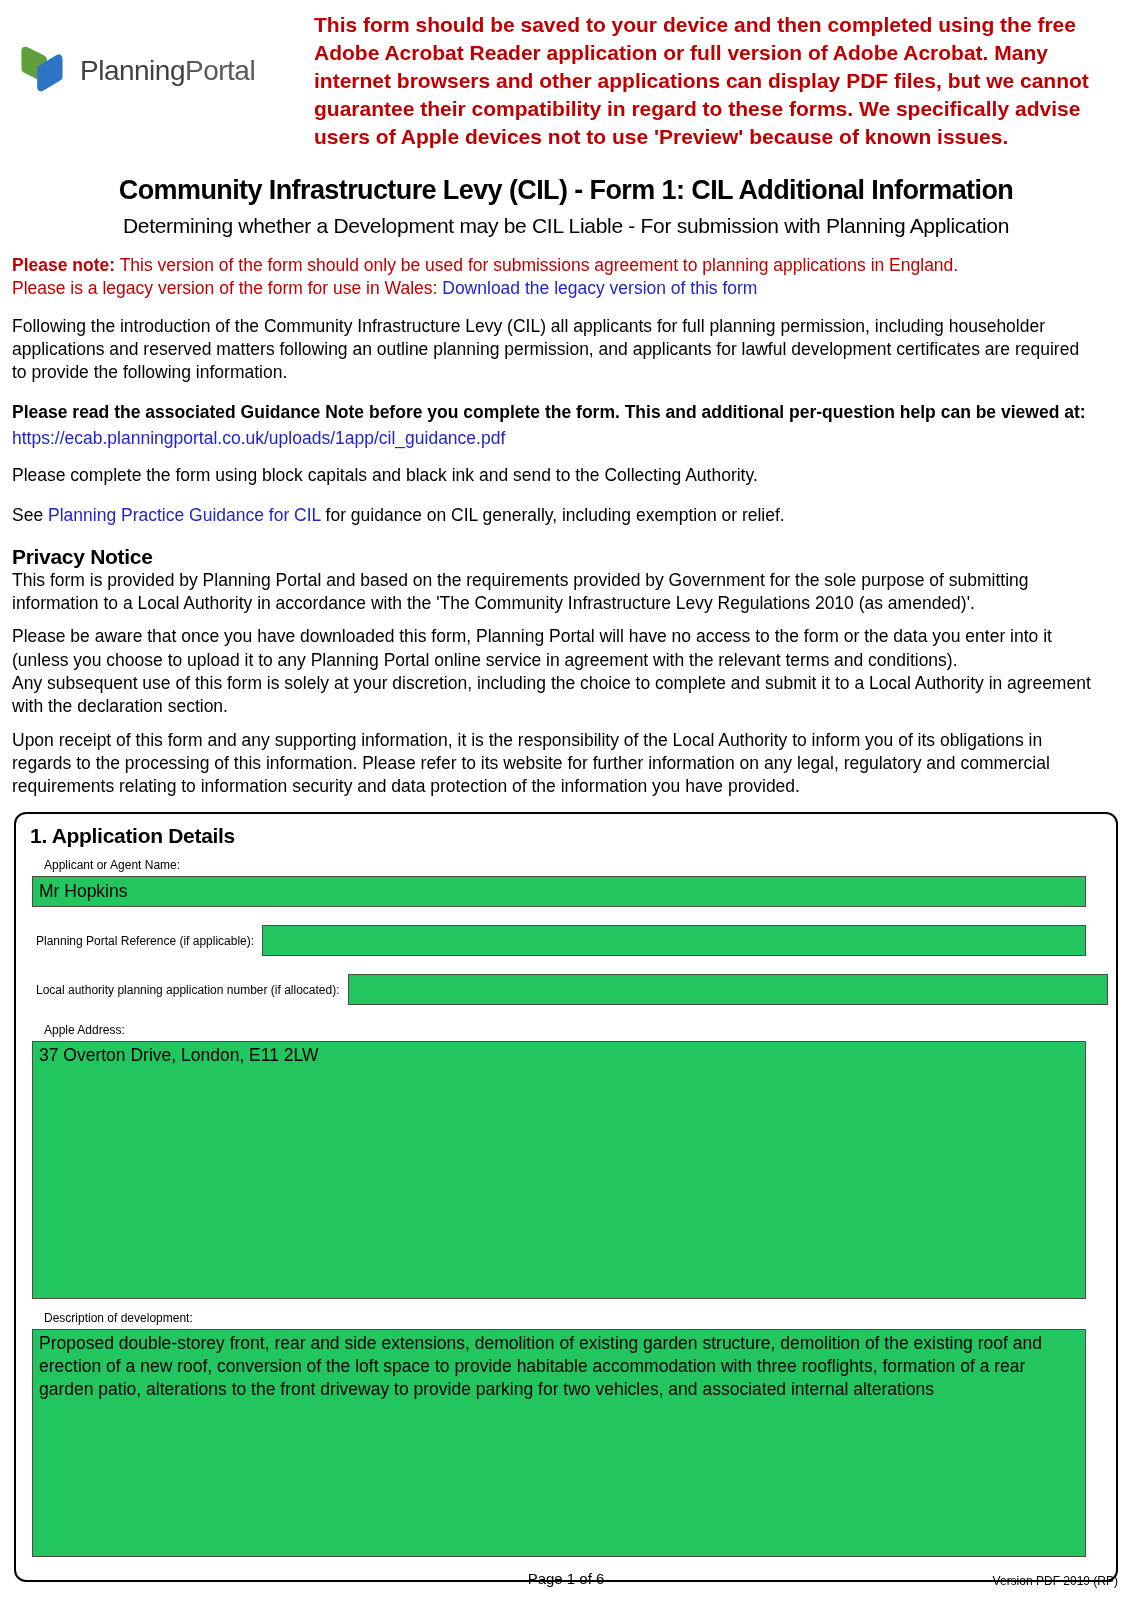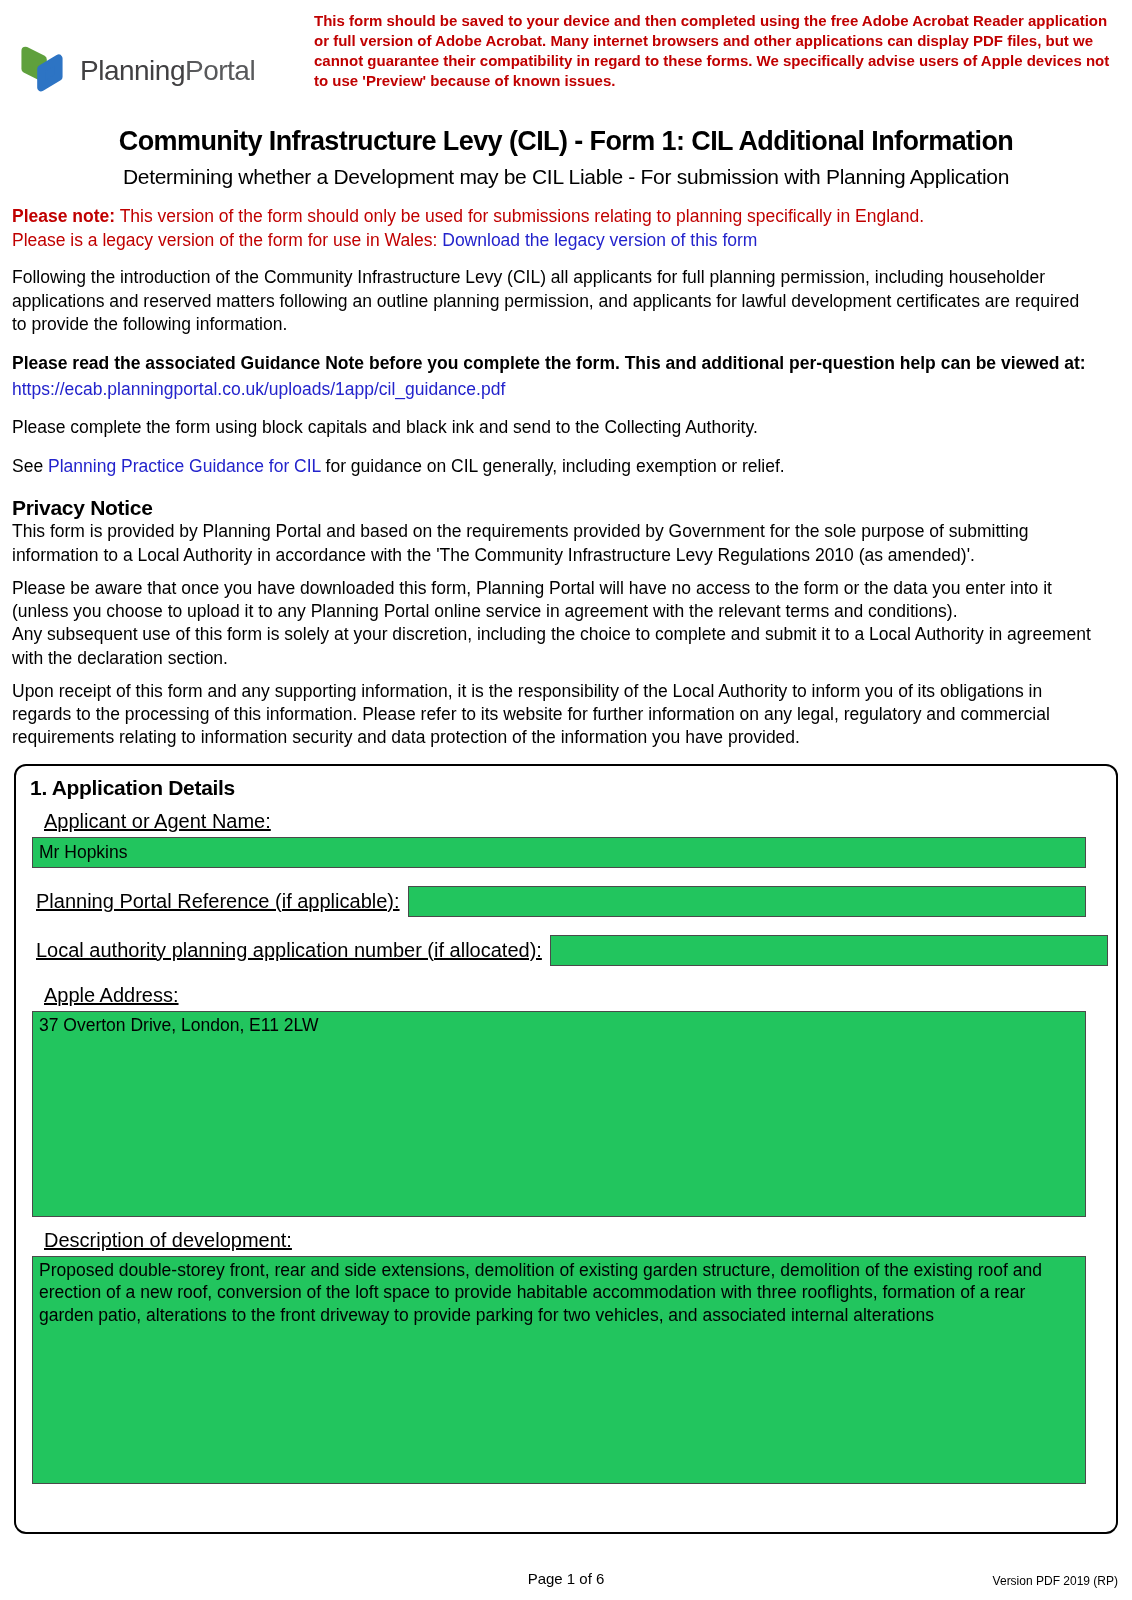--- a/index.html
+++ b/index.html
@@ -14,21 +14,21 @@
   a { color: #2323cc; text-decoration: none; cursor: pointer; }
 
   
   .header { display: flex; padding: 8px 16px 0 14px; }
   .logo-wrap { width: 300px; padding-top: 32px; }
   .logo { display: flex; align-items: center; gap: 10px; }
   .logo-text { font-size: 28px; color: #58595b; letter-spacing: -0.5px; }
   .logo-text .brand-bold { font-weight: normal; color: #414042; }
   .warning {
     flex: 1; color: #c00000; font-weight: bold;
-    font-size: 15px; line-height: 1.33; padding-top: 3px;
+    font-size: 21px; line-height: 1.33; padding-top: 3px;
   }
 
   
   .title { text-align: center; font-size: 27px; font-weight: bold; letter-spacing: -0.6px; margin-top: 24px; }
   .subtitle { text-align: center; font-size: 21px; margin-top: 8px; letter-spacing: -0.3px; }
 
   
   .note { margin: 16px 40px 0 12px; color: #c00000; font-size: 17.5px; line-height: 1.35; }
   .note .b { font-weight: bold; }
 
@@ -42,39 +42,39 @@
   
   .section-box {
     margin: 14px 14px 0;
     border: 2px solid #000;
     border-radius: 12px;
     height: 770px;
     padding: 8px 8px 12px;
     position: relative;
   }
   .section-box h2 { font-size: 21px; font-weight: bold; margin: 2px 0 10px 6px; letter-spacing: -0.3px; }
-  .field-label { font-size: 20px; margin: 0 0 4px 12px; display: block; text-decoration: underline; }
+  .field-label { font-size: 12px; margin: 0 0 4px 12px; display: block; }
   .row { margin: 0 22px 18px 8px; }
   .row.flexrow { display: flex; align-items: center; gap: 8px; }
   .row.flexrow .field-label { margin: 0 0 0 4px; white-space: nowrap; }
   .row.wide { margin-right: 0; }
   input.box, textarea.box {
     border: 1px solid #4a4a4a;
     background: #22c55e;
     width: 100%;
     font-family: "Liberation Sans", sans-serif;
     font-size: 17.5px;
     padding: 2px 6px;
     border-radius: 0;
     outline: none;
   }
   input.box { height: 31px; }
   .row.flexrow input.box { flex: 1; width: auto; }
   textarea.box { resize: none; line-height: 1.3; display: block; }
-  textarea.site { height: 206px; }
+  textarea.site { height: 258px; }
   textarea.desc { height: 228px; }
 
   
   .footer { position: absolute; left: 0; right: 0; bottom: 10px; height: 20px; }
   .footer .page-num { position: absolute; left: 0; right: 0; text-align: center; font-size: 15px; }
   .footer .version { position: absolute; right: 14px; top: 4px; font-size: 12px; }
 </style>
 </head>
 <body>
 
@@ -90,21 +90,21 @@
       <span class="logo-text"><span class="brand-bold">Planning</span><span>Portal</span></span>
     </div>
   </div>
   <div class="warning">This form should be saved to your device and then completed using the free Adobe Acrobat Reader application or full version of Adobe Acrobat. Many internet browsers and other applications can display PDF files, but we cannot guarantee their compatibility in regard to these forms. We specifically advise users of Apple devices not to use 'Preview' because of known issues.</div>
 </div>
 
 <div class="title">Community Infrastructure Levy (CIL) - Form 1: CIL Additional Information</div>
 <div class="subtitle">Determining whether a Development may be CIL Liable - For submission with Planning Application</div>
 
 <div class="note">
-  <span class="b">Please note:</span><span> This version of the form should only be used for submissions relating to planning specifically in England.</span><br>
+  <span class="b">Please note:</span><span> This version of the form should only be used for submissions agreement to planning applications in England.</span><br>
   <span>Please is a legacy version of the form for use in Wales: </span><a>Download the legacy version of this form</a>
 </div>
 
 <p class="body">Following the introduction of the Community Infrastructure Levy (CIL) all applicants for full planning permission, including householder applications and reserved matters following an outline planning permission, and applicants for lawful development certificates are required to provide the following information.</p>
 
 <p class="body bold" style="margin-top:16px">Please read the associated Guidance Note before you complete the form. This and additional per-question help can be viewed at:</p>
 <p class="linkline"><a>https://ecab.planningportal.co.uk/uploads/1app/cil_guidance.pdf</a></p>
 
 <p class="body">Please complete the form using block capitals and black ink and send to the Collecting Authority.</p>
 

